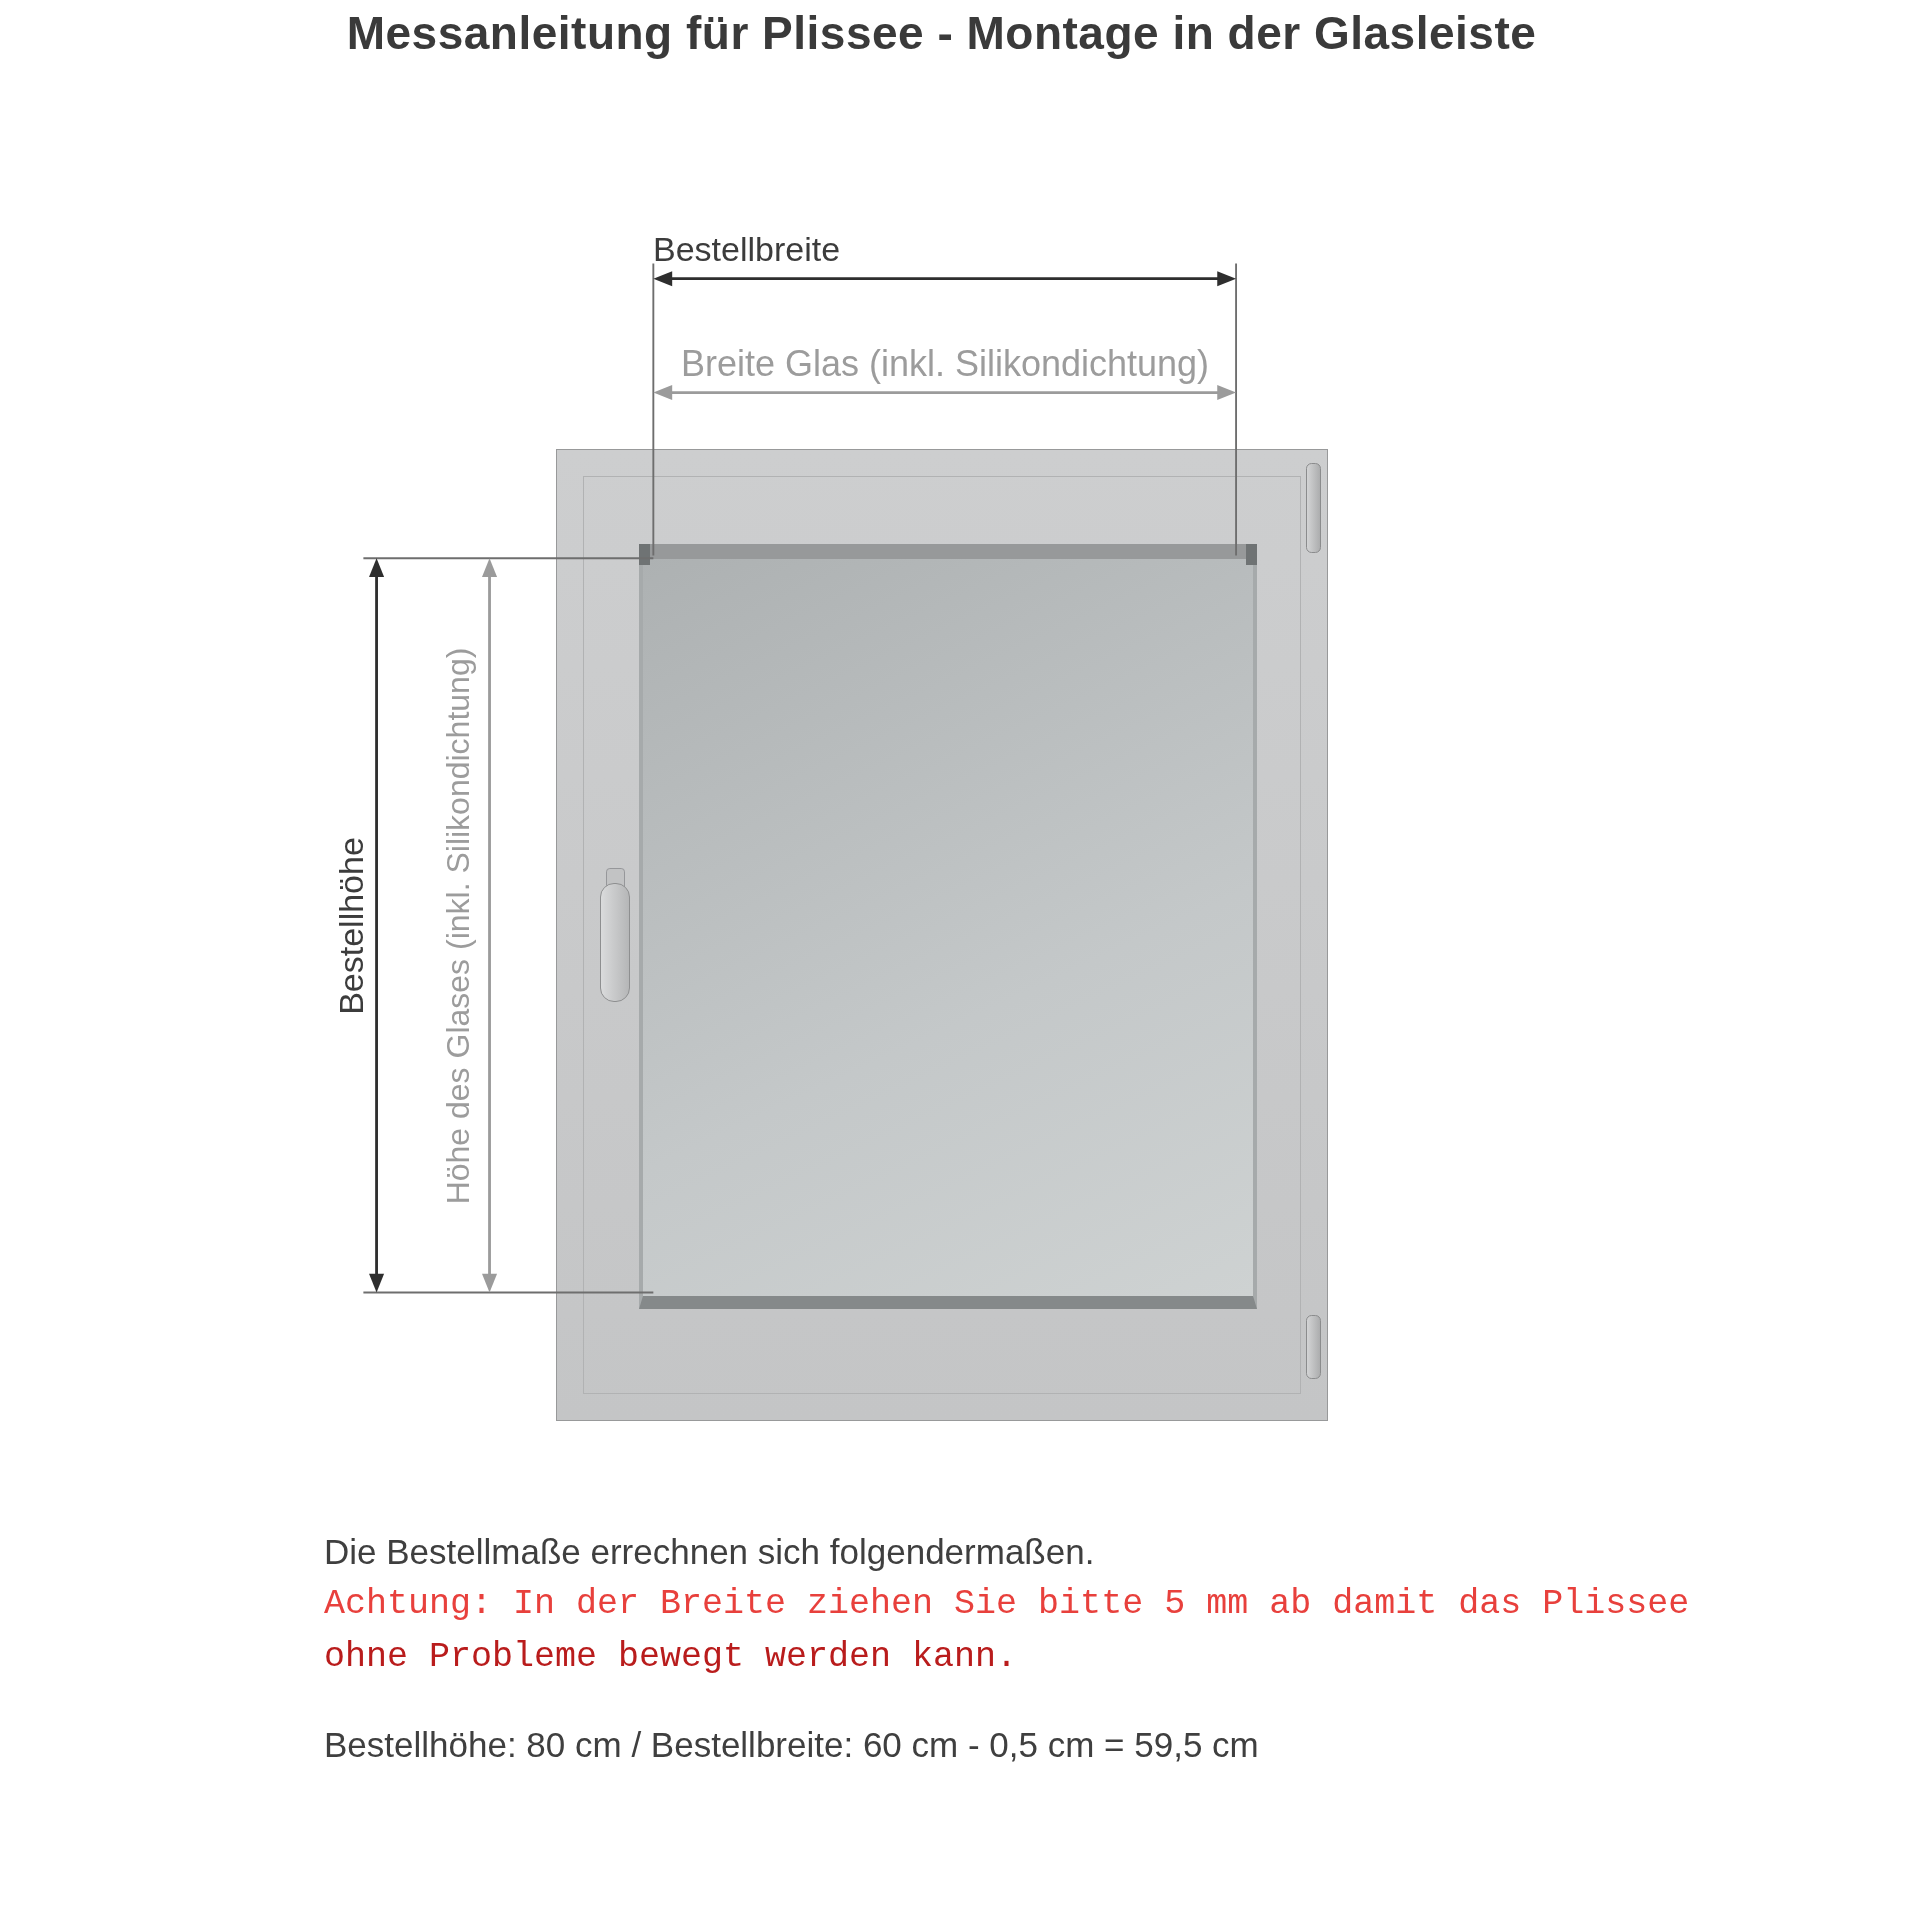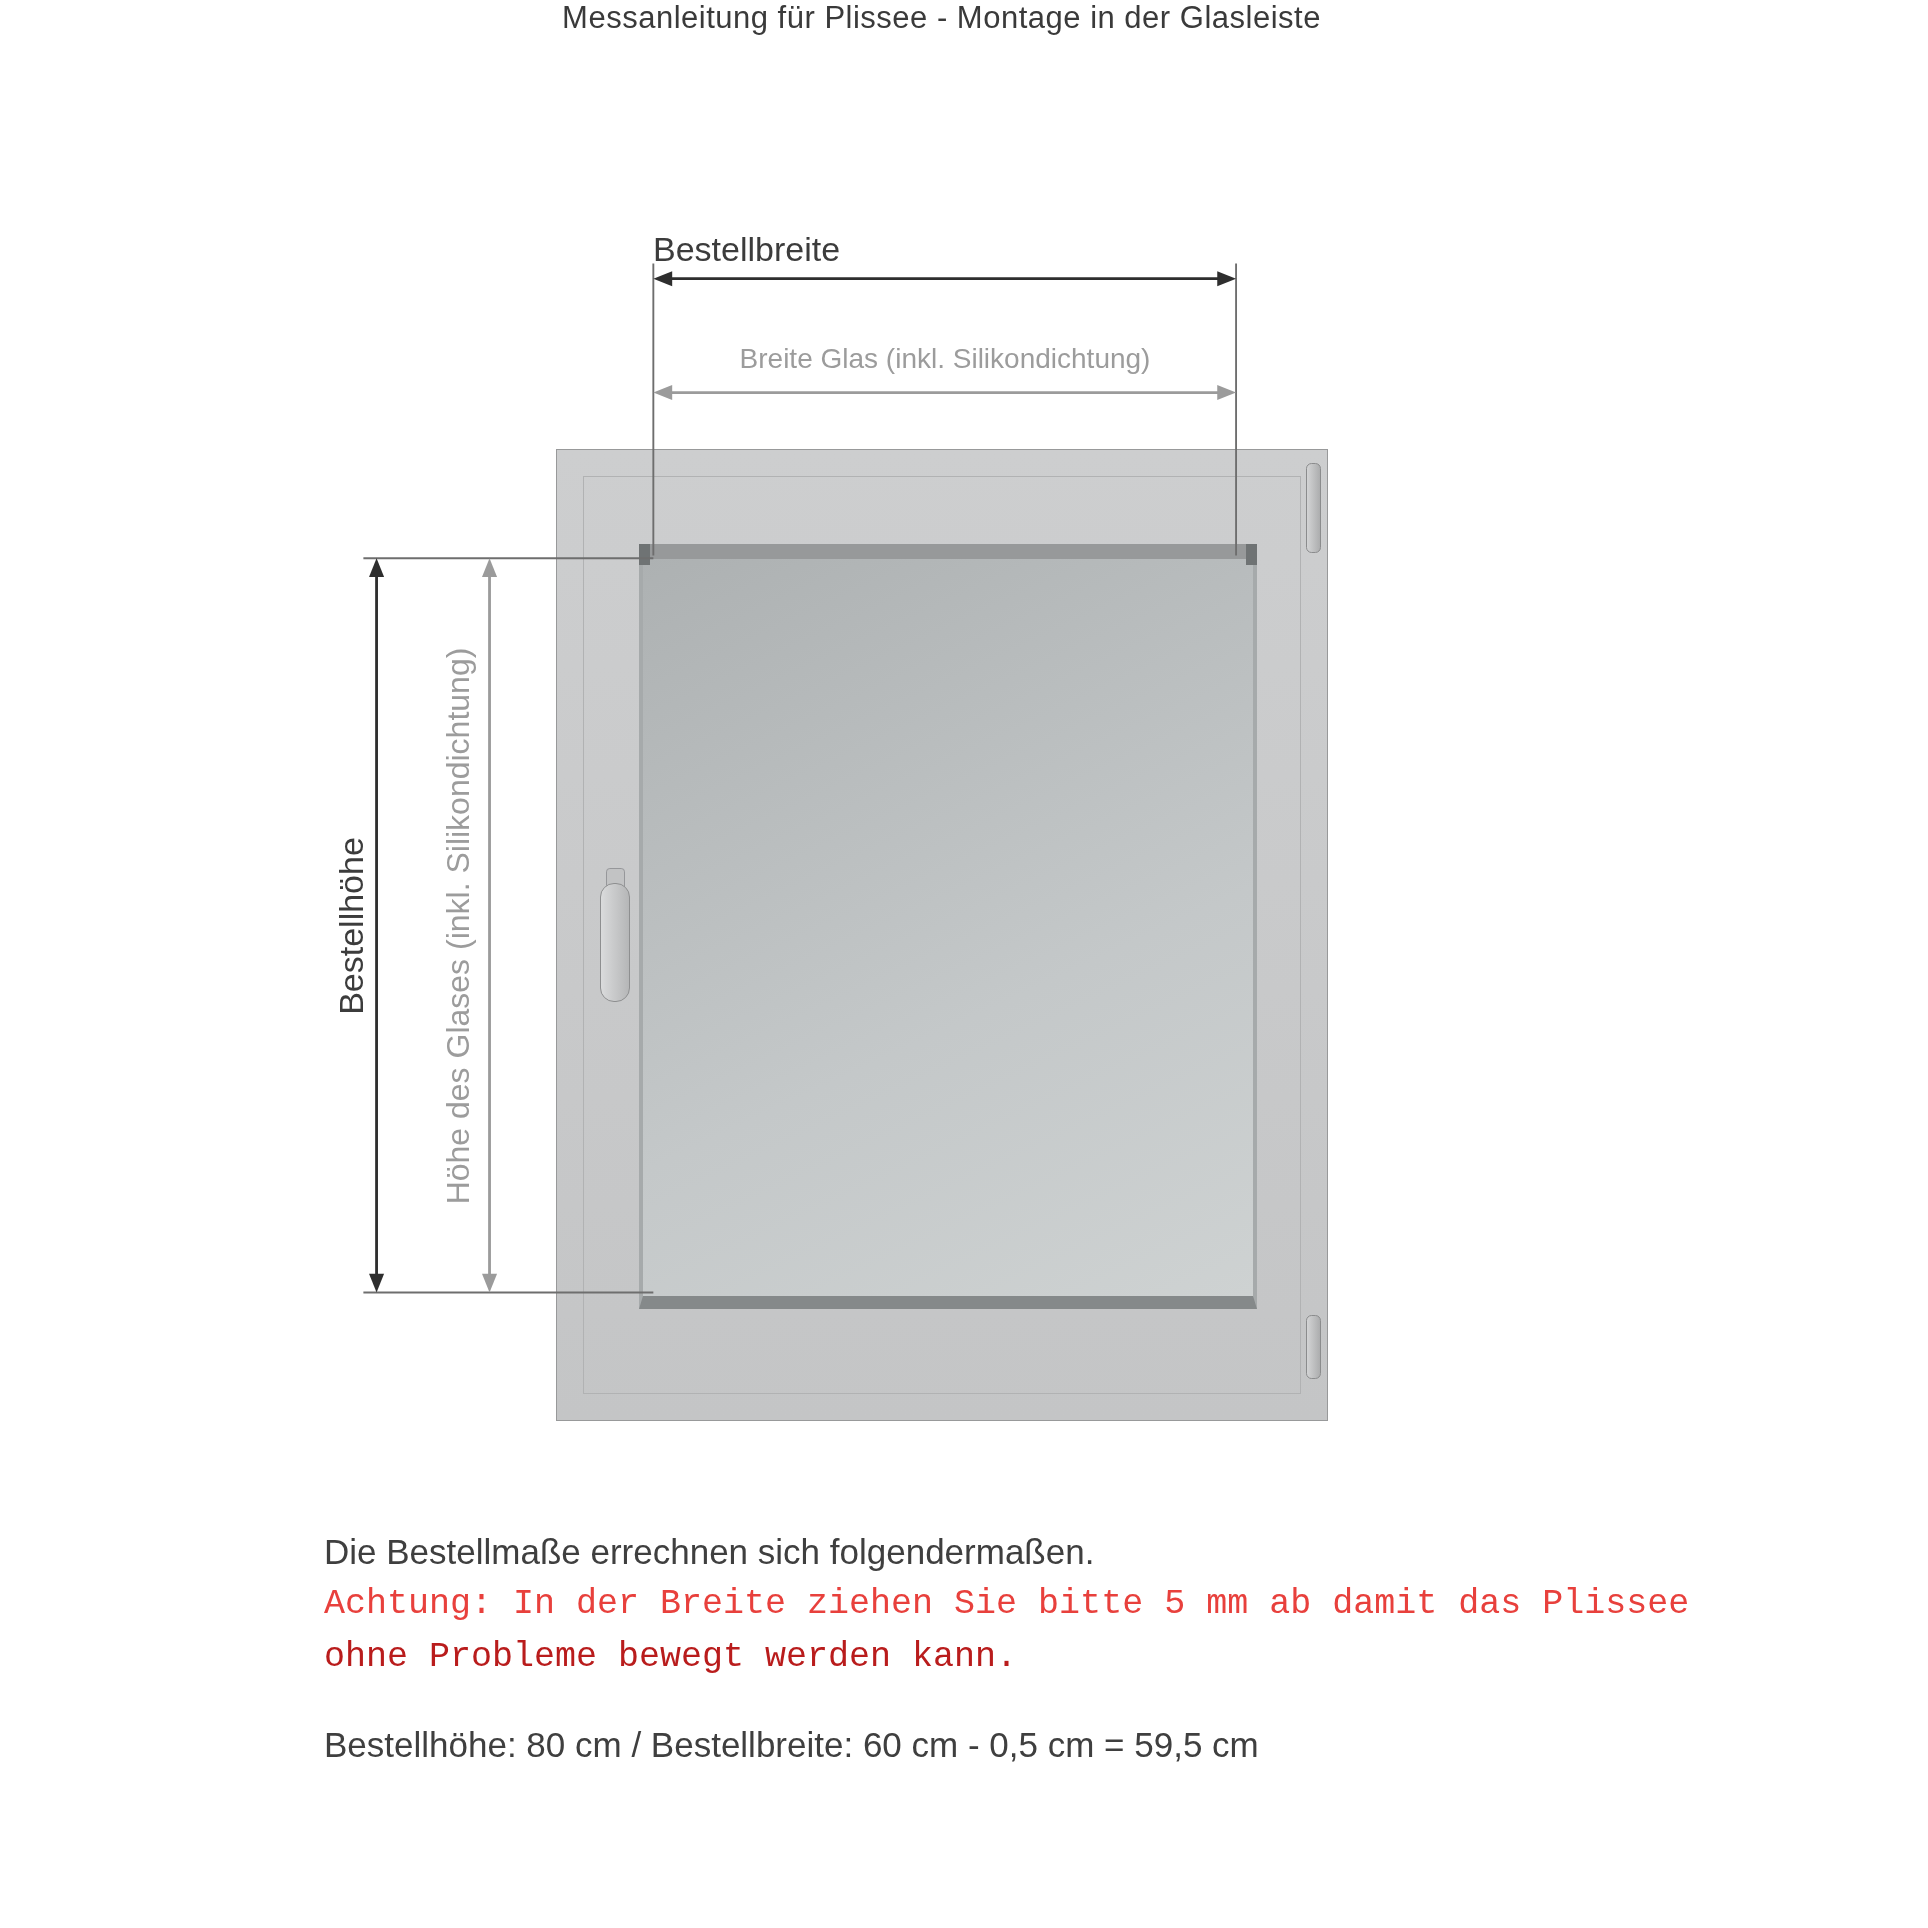--- a/index.html
+++ b/index.html
@@ -4,22 +4,22 @@
 <style>
   * { margin:0; padding:0; box-sizing:border-box; }
   html,body { background:#ffffff; }
   .page {
     position:relative; width:1928px; height:1928px; overflow:hidden;
     background:#ffffff; font-family:"Liberation Sans", sans-serif; color:#3d3d3d;
   }
 
   
   .title {
-    position:absolute; top:0; left:0; width:1883px; text-align:center;
-    font-size:31px; font-weight:400; color:#3a3a3a; letter-spacing:0.5px;
+    position:absolute; top:6px; left:0; width:1883px; text-align:center;
+    font-size:46px; font-weight:700; color:#3a3a3a; letter-spacing:0.5px;
   }
 
   
   .window-outer {
     position:absolute; left:556px; top:449px; width:772px; height:972px;
     background:linear-gradient(180deg,#cdcecf 0%,#c4c5c6 100%);
     border:1.9px solid #98999a;
   }
   .window-groove {
     position:absolute; left:26px; top:26px; right:26px; bottom:26px;
@@ -53,21 +53,21 @@
     border:0.9px solid #8b8c8d; border-radius:5.6px;
   }
   .hinge.top { top:13px; height:90px; }
   .hinge.bottom { top:865px; height:64px; }
 
   
   .measure-svg { position:absolute; left:0; top:0; width:1928px; height:1928px; pointer-events:none; }
 
   .lbl { position:absolute; font-size:34px; }
   .lbl-order-width  { left:653px; top:230px; width:584px; text-align:left; color:#3c3c3c; }
-  .lbl-glass-width  { left:653px; top:343px; width:584px; text-align:center; color:#9c9c9c; font-size:28px; }
+  .lbl-glass-width  { left:653px; top:343px; width:584px; text-align:center; color:#9c9c9c; font-size:36px; }
   .lbl-order-height {
     left:210px; top:907px; width:282px; height:38px; text-align:center;
     color:#3c3c3c; transform:rotate(-90deg);
   }
   .lbl-glass-height {
     left:129px; top:907px; width:659px; height:38px; text-align:center;
     color:#9c9c9c; font-size:32px; transform:rotate(-90deg);
   }
 
   

